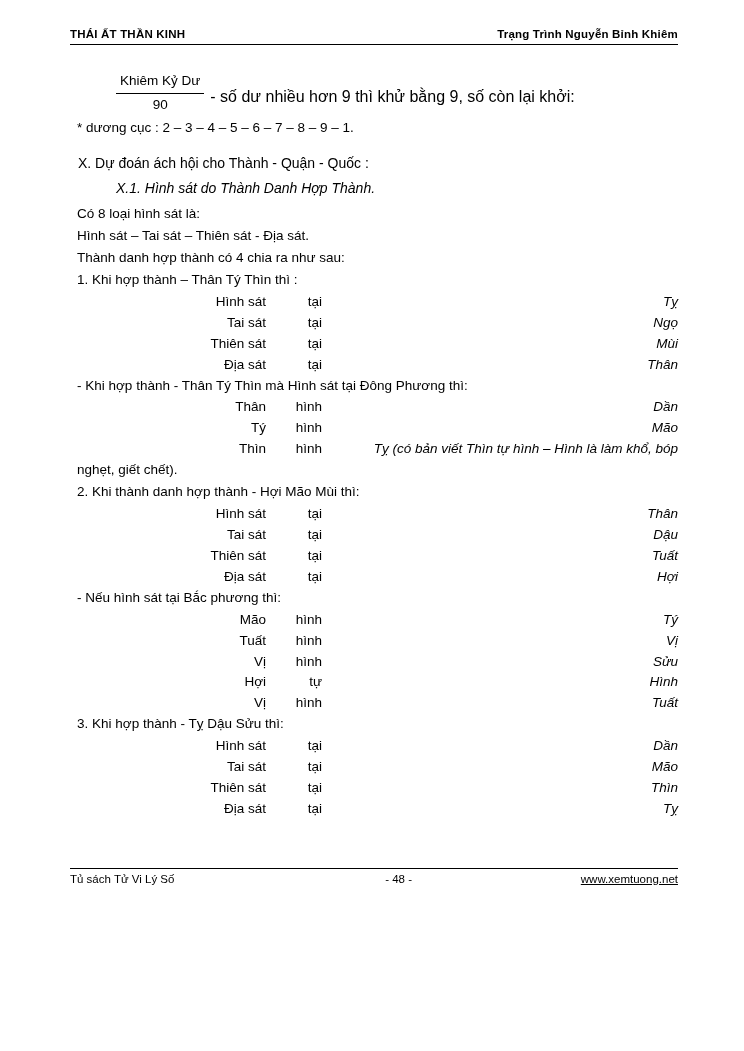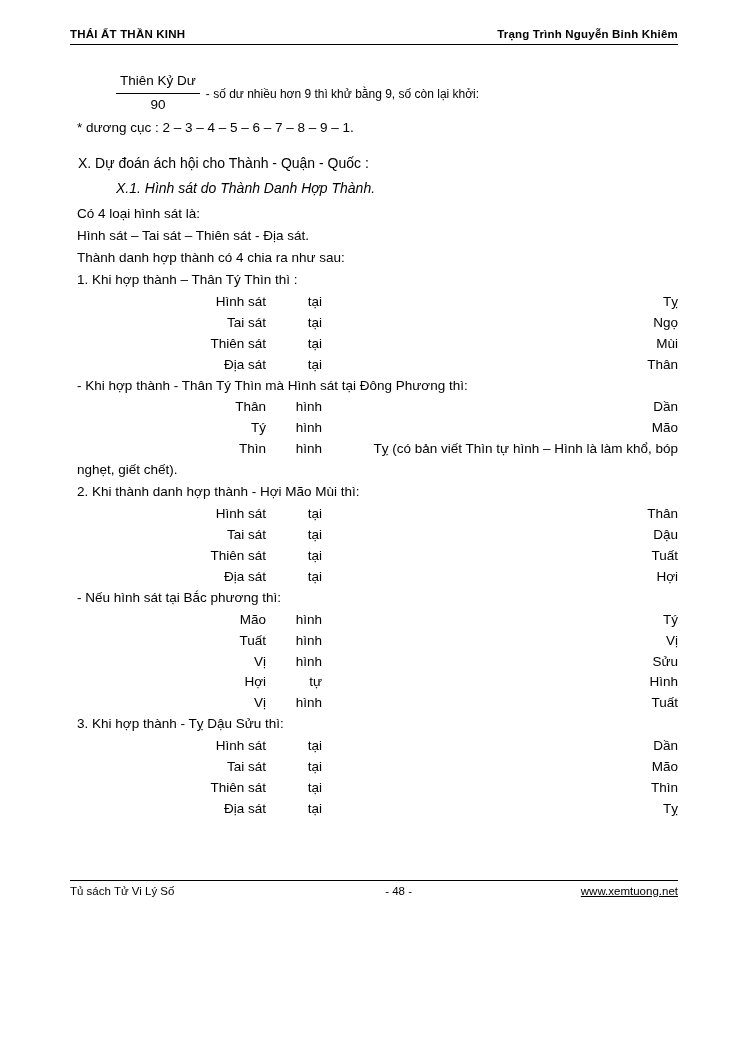--- a/index.html
+++ b/index.html
@@ -58,21 +58,21 @@
     display: block;
     font-size: 13.5px;
   }
   .frac .den {
     display: block;
     padding-top: 1px;
     font-size: 13.5px;
   }
   .frac-tail {
     padding-top: 14px;
-    font-size: 12px;
+    font-size: 16px;
   }
   .indent-1 { margin-left: 46px; }
   .indent-2 { margin-left: 56px; }
   .indent-3 { margin-left: 100px; }
 
   .sec-head {
     font-weight: normal;
     font-size: 14px;
     margin: 14px 0 4px 8px;
   }
@@ -84,31 +84,31 @@
   }
   p.line { margin: 0 0 1px 7px; }
 
   .triple {
     display: flex;
     margin-left: 110px;
     text-align: right;
   }
   .triple .c1 { width: 86px; }
   .triple .c2 { width: 56px; }
-  .triple .c3 { flex: 1; }
+  .triple .c3 { flex: 1; font-style: italic; }
   .hangwrap {
     margin-left: 0px;
   }
 
   
   .footer {
     position: absolute;
     left: 70px;
     right: 66px;
-    bottom: 36px;
+    bottom: 48px;
     border-top: 1.4px solid #000;
     padding-top: 4px;
     display: flex;
     justify-content: space-between;
     font-size: 11.5px;
   }
   .footer .mid { font-size: 11.5px; margin-left: 42px; }
   .footer .url { text-decoration: underline; }
 </style>
 </head>
@@ -118,32 +118,32 @@
 
   <div class="header">
     <div class="left">THÁI ẤT THẦN KINH</div>
     <div class="right">Trạng Trình Nguyễn Bỉnh Khiêm</div>
   </div>
 
   <div class="content">
 
     <div class="frac-line">
       <span class="frac">
-        <span class="num">Thiên Kỷ Dư</span>
+        <span class="num">Khiêm Kỷ Dư</span>
         <span class="den">90</span>
       </span>
       <span class="frac-tail">- số dư nhiều hơn 9 thì khử bằng 9, số còn lại khởi:</span>
     </div>
 
     <p class="line indent-1">* dương cục : 2 – 3 – 4 – 5 – 6 – 7 – 8 – 9 – 1.</p>
 
     <div class="sec-head">X. Dự đoán ách hội cho Thành - Quận - Quốc :</div>
     <div class="sub-head">X.1. Hình sát do Thành Danh Hợp Thành.</div>
 
-    <p class="line indent-1">Có 4 loại hình sát là:</p>
+    <p class="line indent-1">Có 8 loại hình sát là:</p>
     <p class="line indent-3">Hình sát – Tai sát – Thiên sát - Địa sát.</p>
     <p class="line indent-1">Thành danh hợp thành có 4 chia ra như sau:</p>
     <p class="line indent-1">1. Khi hợp thành – Thân Tý Thìn thì :</p>
 
     <div class="triple">
       <span class="c1">Hình sát</span>
       <span class="c2">tại</span>
       <span class="c3">Tỵ</span>
     </div>
     <div class="triple">

